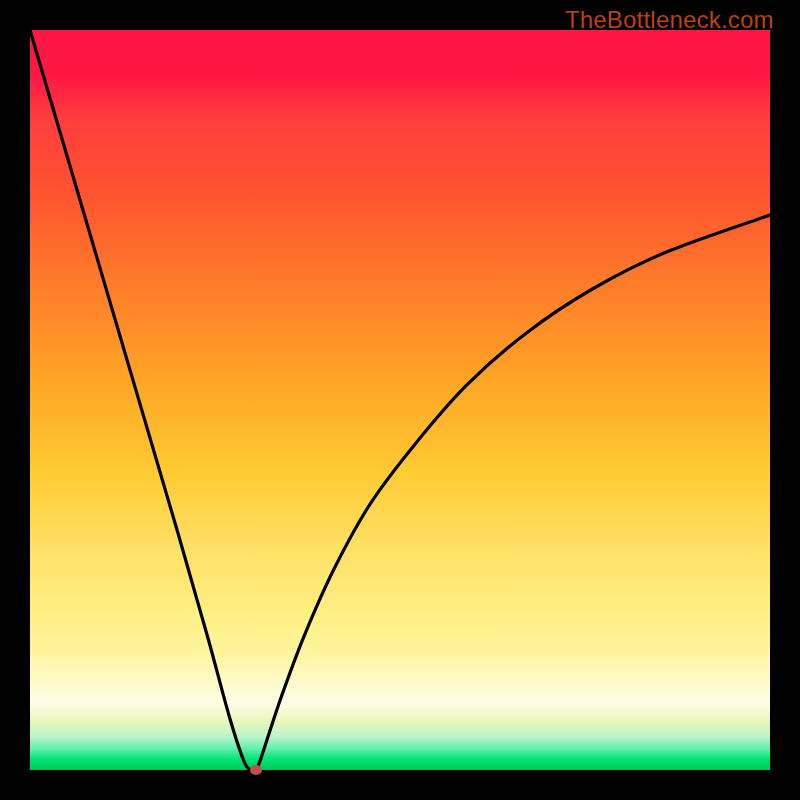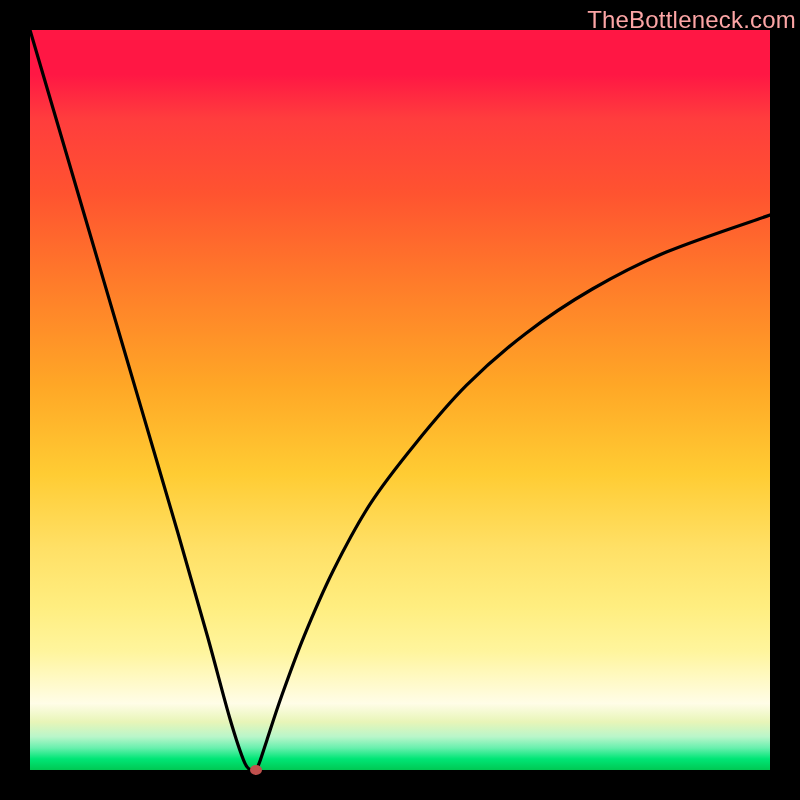--- a/index.html
+++ b/index.html
@@ -31,25 +31,25 @@
       #e8f5b8 93.5%,
       #b9f6ca 95.5%,
       #69f0ae 97%,
       #00e676 98.5%,
       #00c853 100%
     );
   }
   .watermark {
     position: absolute;
     top: 6px;
-    right: 4px;
+    right: 26px;
     font-family: Arial, Helvetica, sans-serif;
     font-size: 24px;
     font-weight: 400;
-    color: #fca5a5;
+    color: #c2410c;
     letter-spacing: 0.2px;
   }
   .curve-svg {
     position: absolute;
     left: 0;
     top: 0;
     width: 740px;
     height: 740px;
   }
   .marker {

